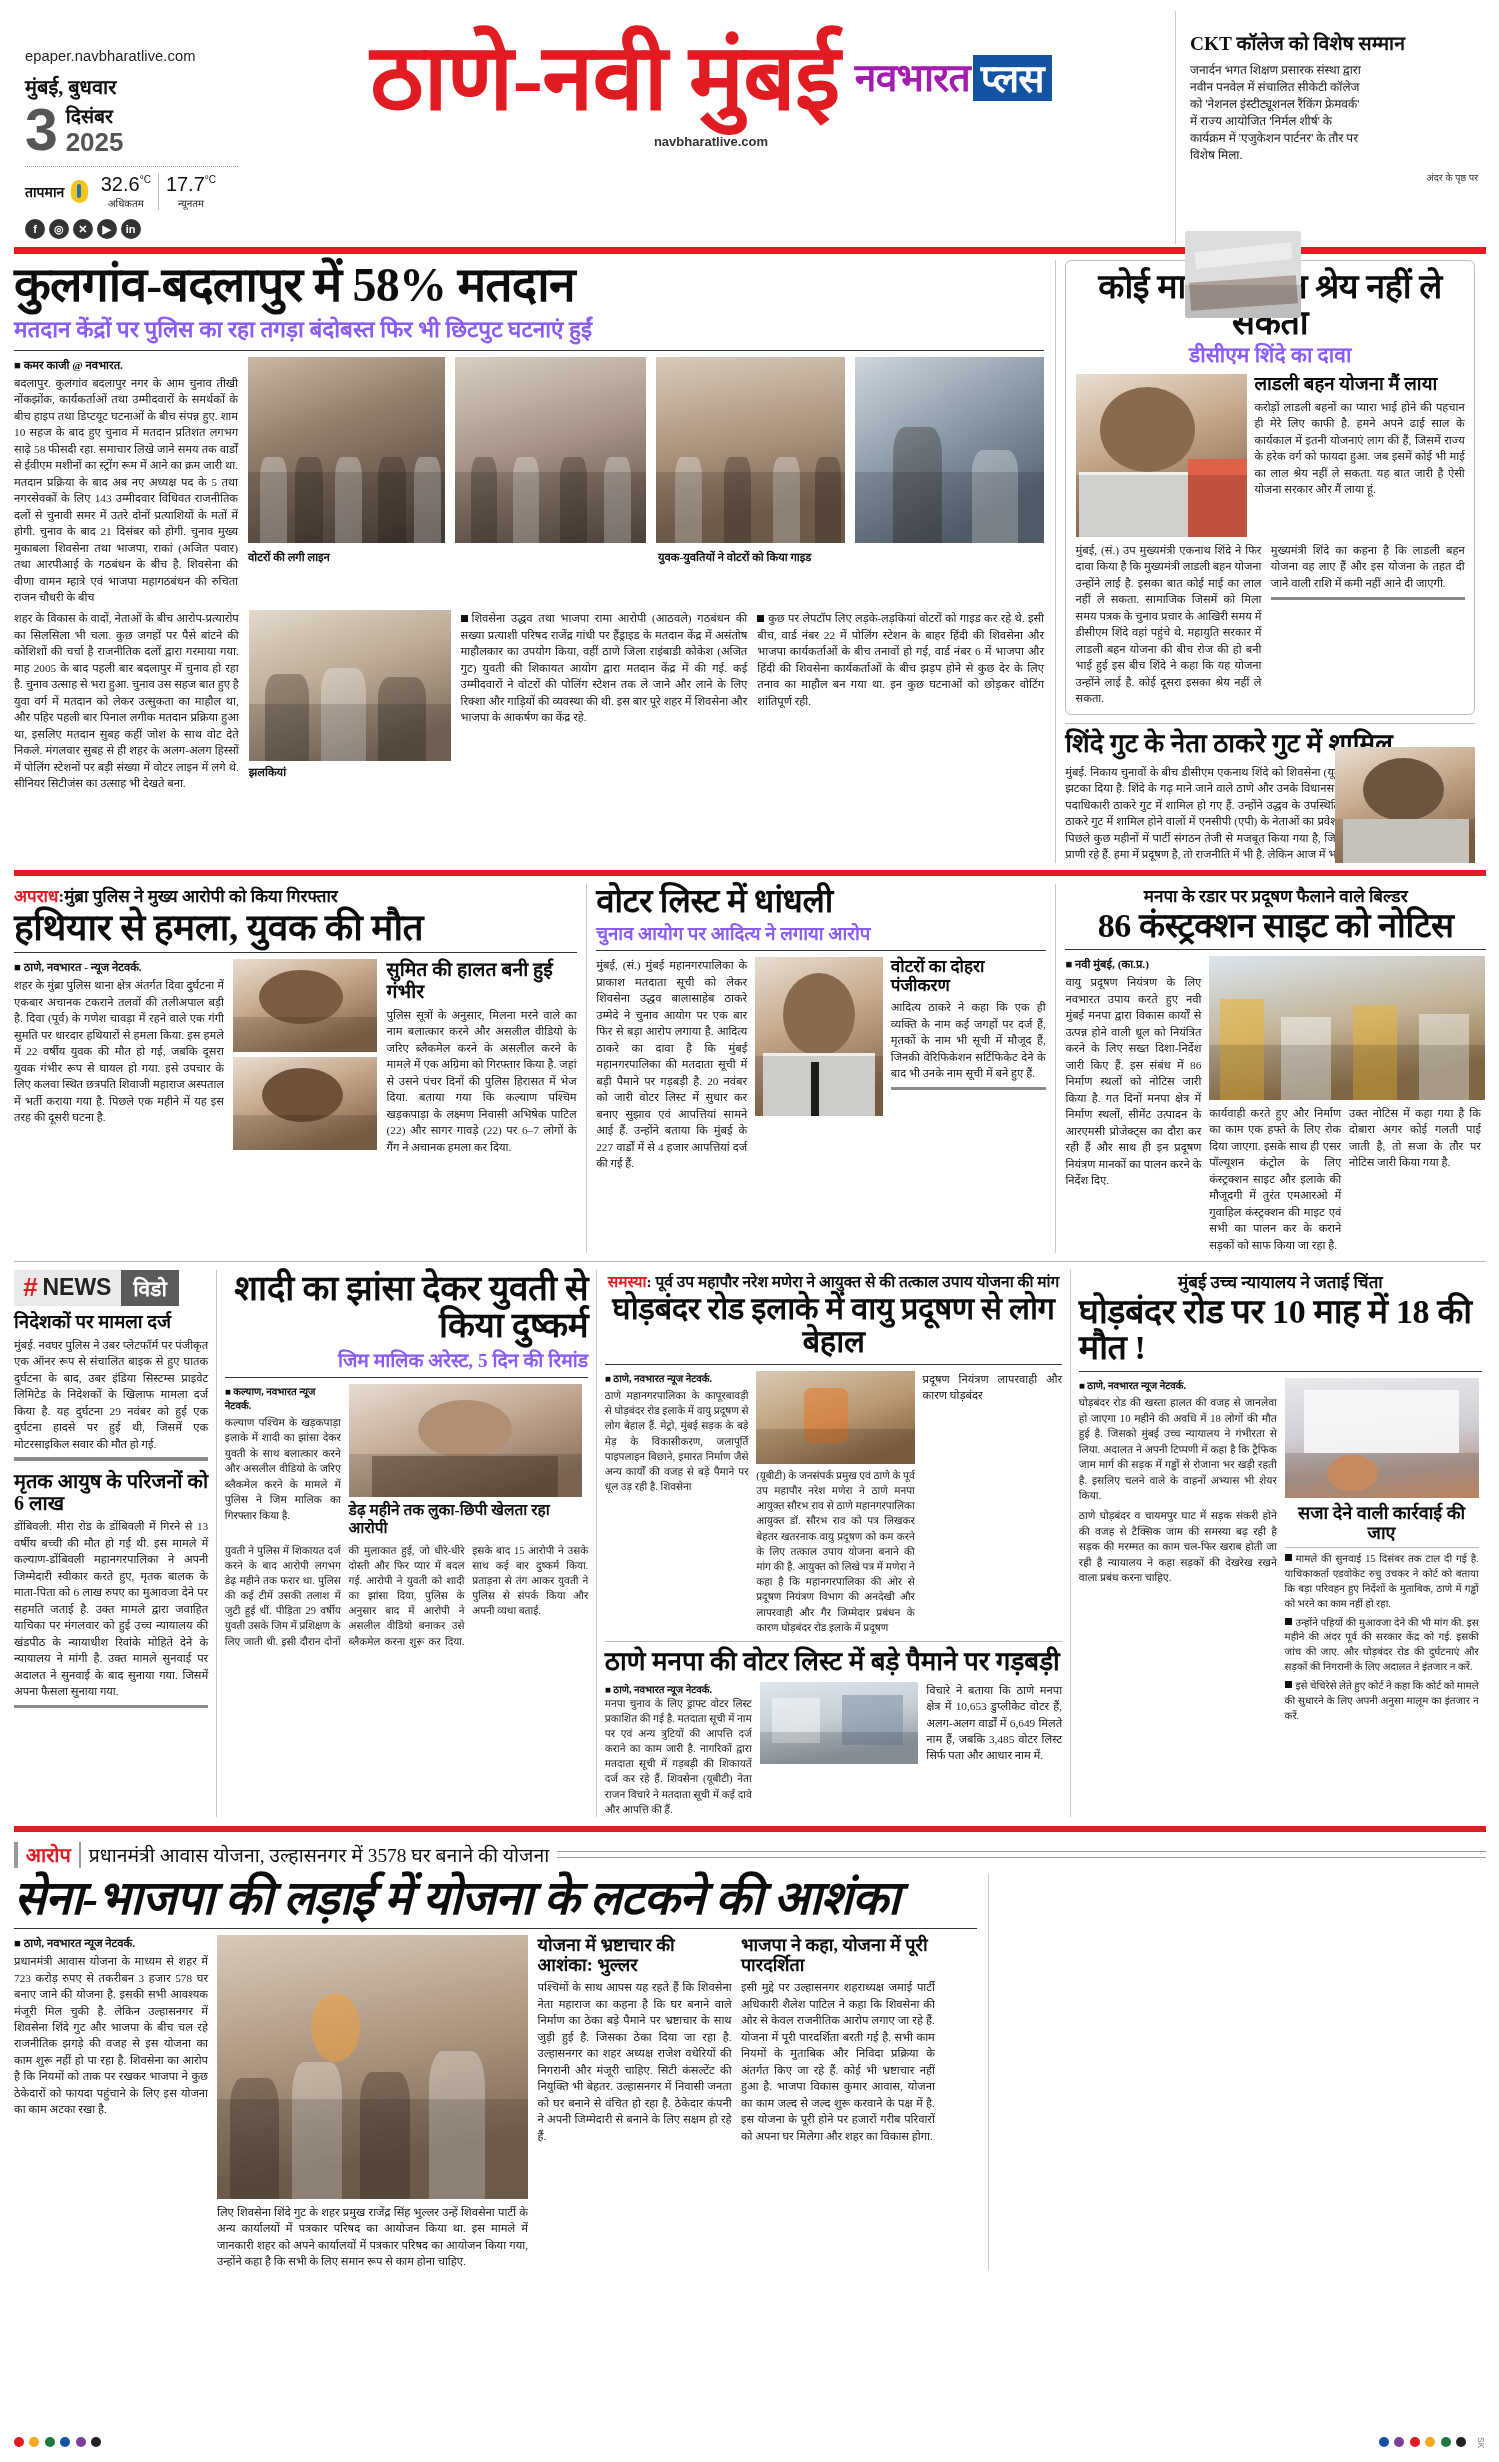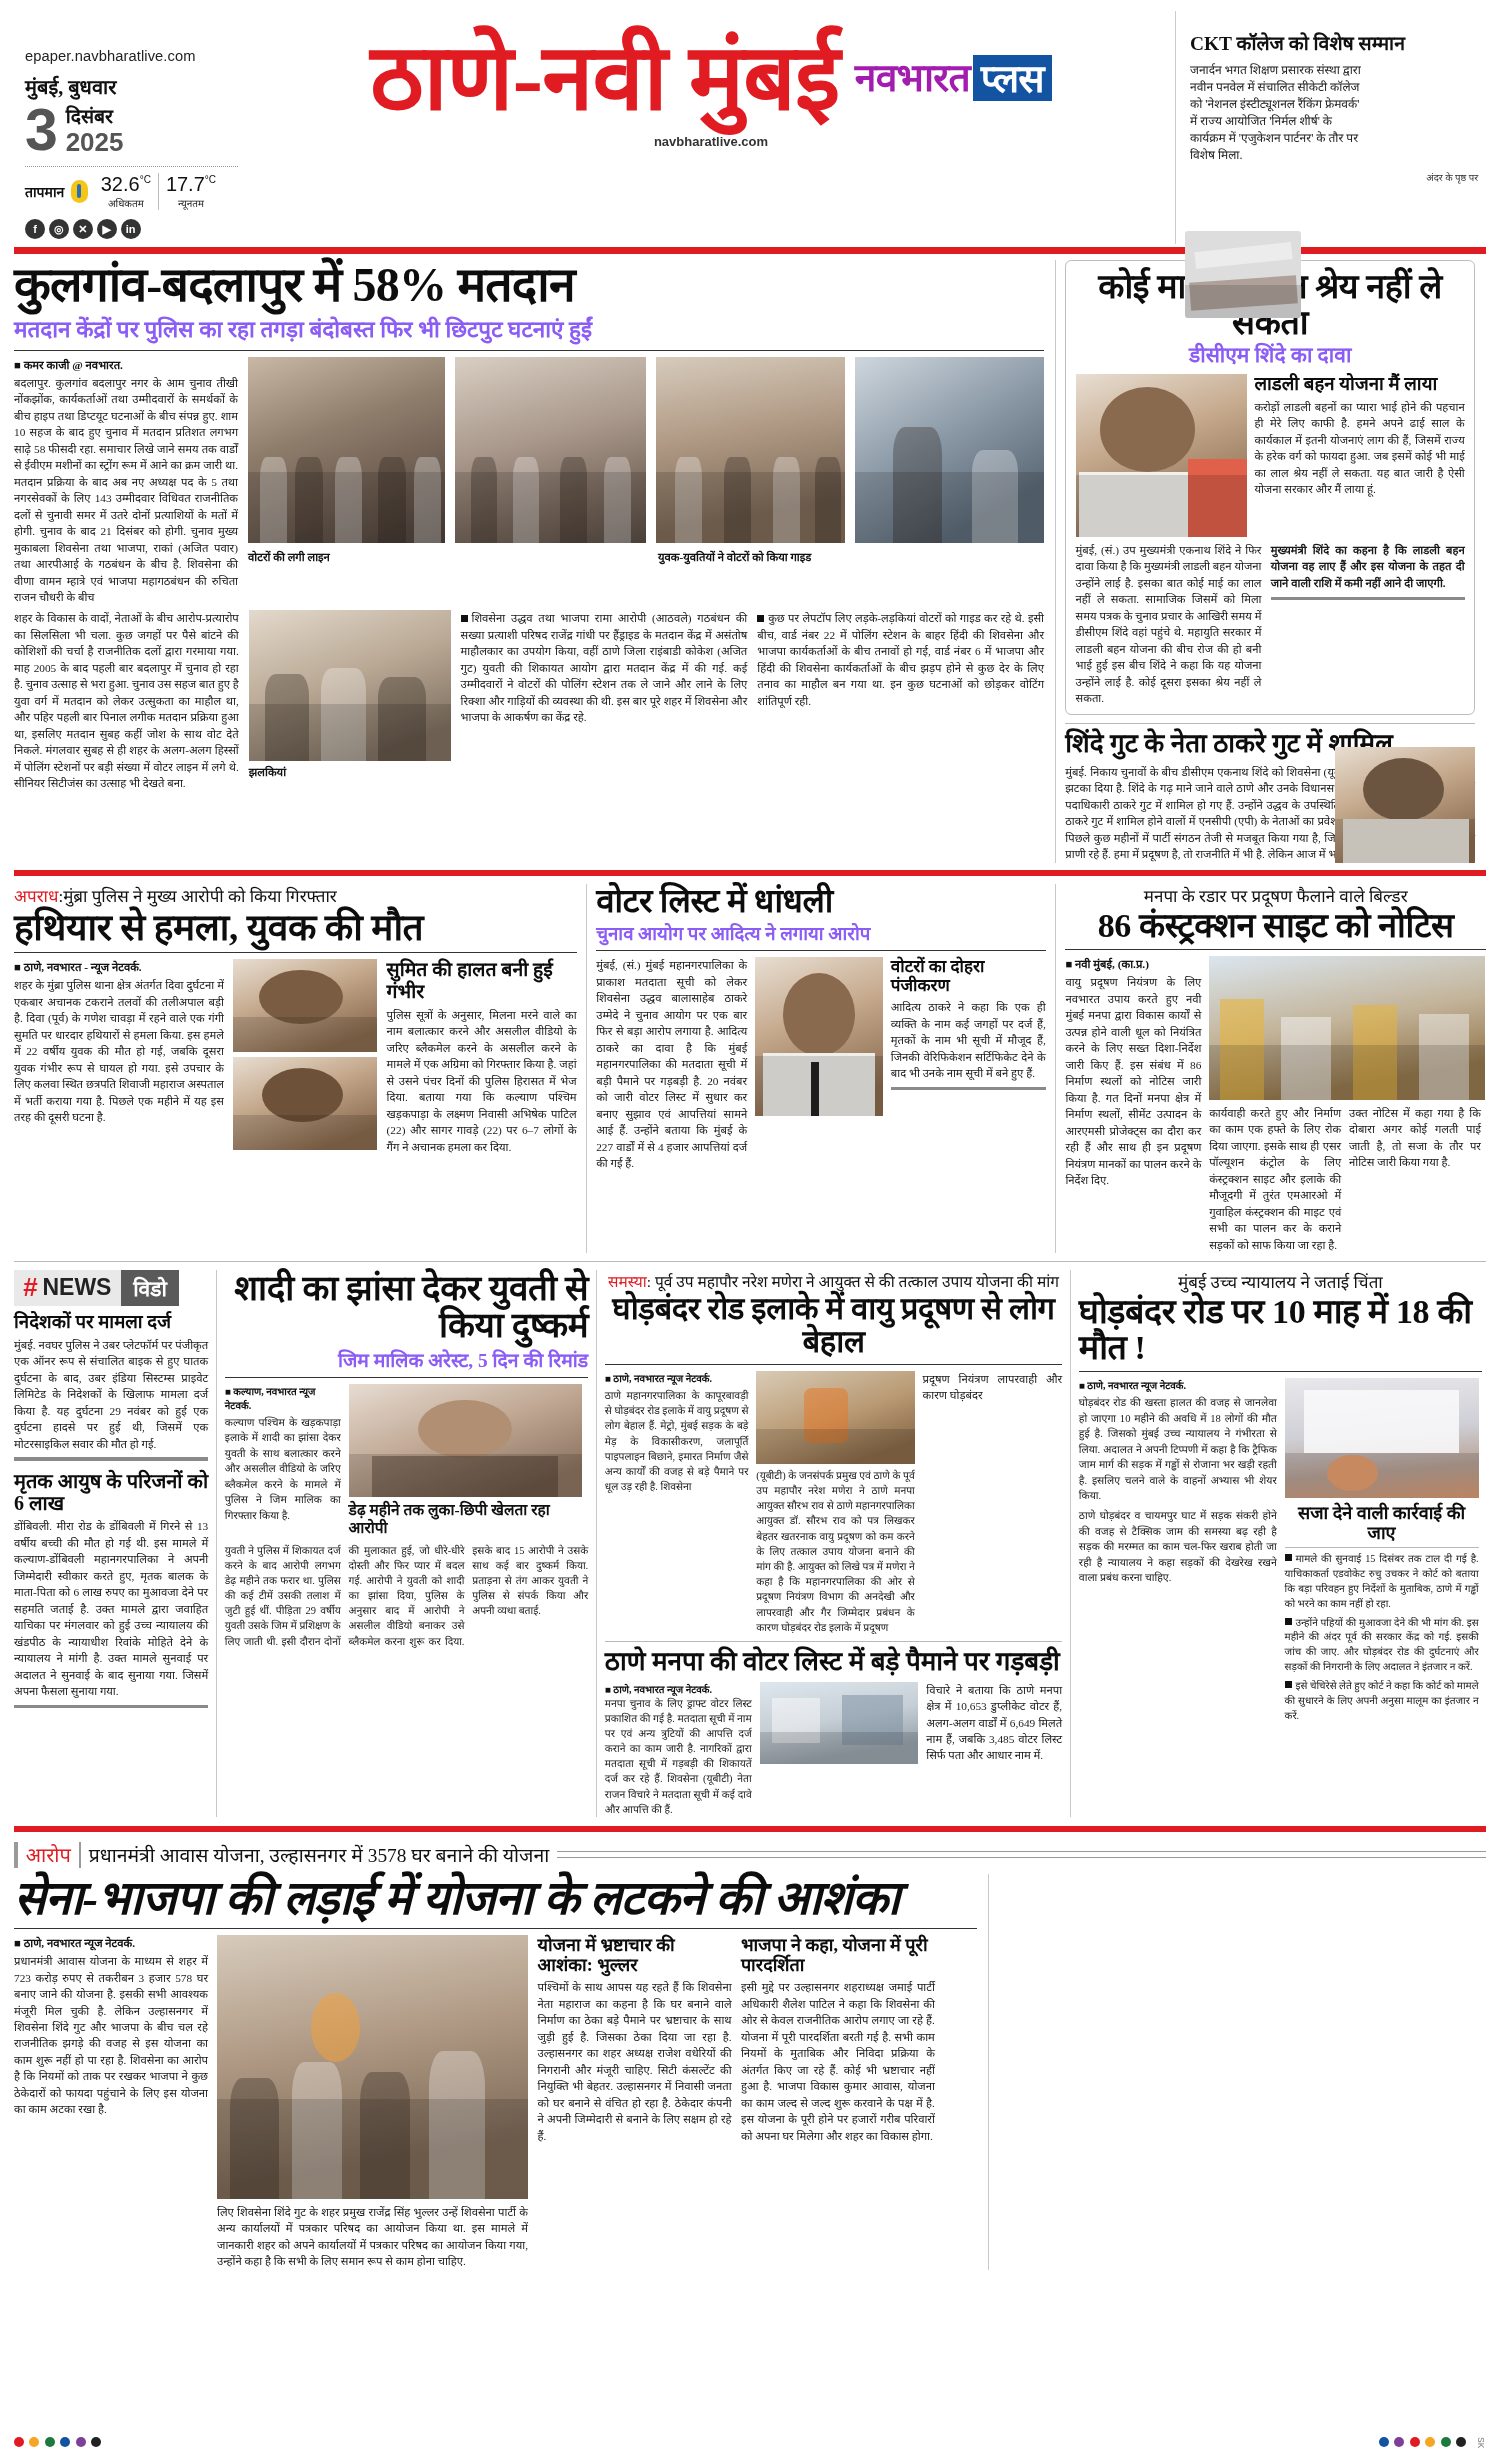--- a/index.html
+++ b/index.html
@@ -129,21 +129,21 @@
   .mh-r-img .strip1 { position:absolute; left:8%; top:18%; width:84%; height:20%; background:rgba(255,255,255,.45); transform:rotate(-6deg); }
   .mh-r-img .strip2 { position:absolute; left:4%; top:55%; width:92%; height:32%; background:rgba(90,50,30,.35); transform:rotate(-4deg); }
   .mh-r-cap {
     position: absolute; right: 7.8px; top: 160px; font-size: 9.7px; color: #333;
   }
 
   .rule-red { height: 7px; background: #e11b22; margin: 3.1px 0 0 0; }
 
   
   .sec-kicker {
-    font-size: 17px; color: #111; font-weight: normal; margin-bottom: 1.6px;
+    font-size: 17px; color: #111; font-weight: bold; margin-bottom: 1.6px;
   }
   .sec-kicker .tag { color: #e11b22; }
   .hl-xl { font-size: 48px; font-weight: bold; line-height: 1.04; color: #0d0d0d; letter-spacing: -0.8px; }
   .hl-lg { font-size: 36px; font-weight: bold; line-height: 1.06; color: #0d0d0d; letter-spacing: -0.4px; }
   .hl-md { font-size: 28px; font-weight: bold; line-height: 1.1; color: #0d0d0d; }
   .hl-sm { font-size: 21px; font-weight: bold; line-height: 1.12; color: #0d0d0d; }
   .sub {
     font-size: 21px; font-weight: bold; color: #8b5cf6; line-height: 1.2; margin-top: 4.7px;
   }
   .body-txt {
@@ -355,21 +355,21 @@
             <div style="position:absolute;left:2%;bottom:0;width:86%;height:40%;background:#f3f1ee;"></div>
             <div style="position:absolute;right:0;bottom:0;width:34%;height:48%;background:#e0604a;"></div>
           </div>
           <div style="flex:1;">
             <div class="hl-sm" style="font-size:18.6px;">लाडली बहन योजना मैं लाया</div>
             <div class="body-txt" style="margin-top:3.9px;">करोड़ों लाडली बहनों का प्यारा भाई होने की पहचान ही मेरे लिए काफी है. हमने अपने ढाई साल के कार्यकाल में इतनी योजनाएं लाग की हैं, जिसमें राज्य के हरेक वर्ग को फायदा हुआ. जब इसमें कोई भी माई का लाल श्रेय नहीं ले सकता. यह बात जारी है ऐसी योजना सरकार और मैं लाया हूं.</div>
           </div>
         </div>
         <div style="display:flex; gap:9.3px; margin-top:4.7px;">
           <div style="width:186px;" class="body-txt">मुंबई, (सं.) उप मुख्यमंत्री एकनाथ शिंदे ने फिर दावा किया है कि मुख्यमंत्री लाडली बहन योजना उन्होंने लाई है. इसका बात कोई माई का लाल नहीं ले सकता. सामाजिक जिसमें को मिला समय पत्रक के चुनाव प्रचार के आखिरी समय में डीसीएम शिंदे वहां पहुंचे थे. महायुति सरकार में लाडली बहन योजना की बीच रोज की हो बनी भाई हुई इस बीच शिंदे ने कहा कि यह योजना उन्होंने लाई है. कोई दूसरा इसका श्रेय नहीं ले सकता.</div>
-          <div style="width:194px;font-weight:bold;" class="body-txt">
+          <div style="width:194px;" class="body-txt">
             <span>मुख्यमंत्री शिंदे का कहना है कि लाडली बहन योजना वह लाए हैं और इस योजना के तहत दी जाने वाली राशि में कमी नहीं आने दी जाएगी.</span>
             <div class="enddash"></div>
           </div>
         </div>
       </div>
 
       <div class="hline" style="margin-top:7.8px;"></div>
       <div style="margin-top:6.2px;">
         <div class="hl-md" style="font-size:26px;">शिंदे गुट के नेता ठाकरे गुट में शामिल</div>
         <div style="display:flex; gap:7.8px; margin-top:4.7px;">

